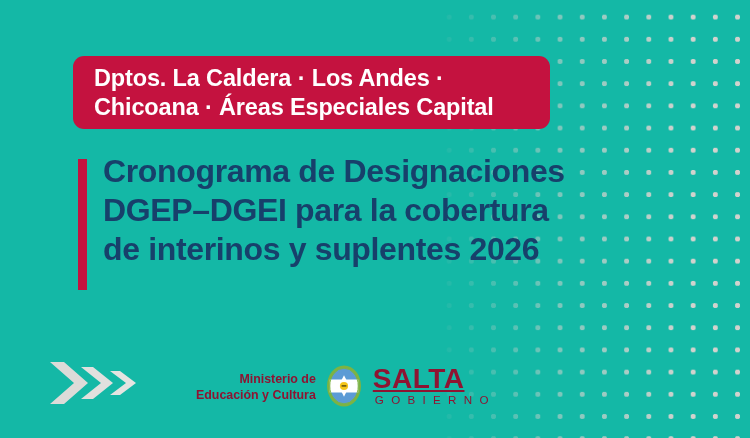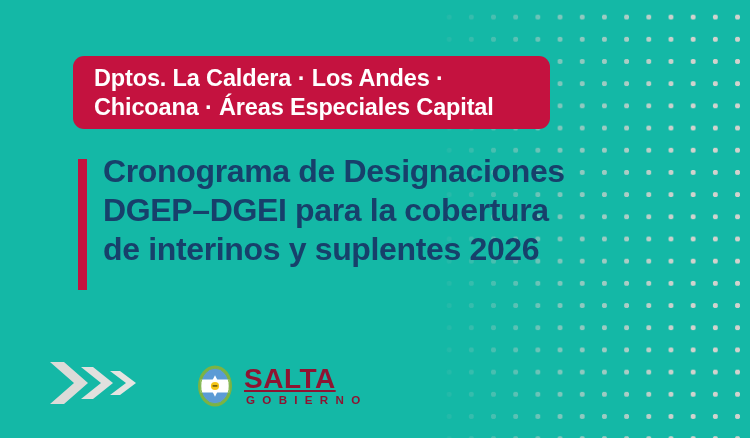--- a/index.html
+++ b/index.html
@@ -132,21 +132,21 @@
     font-size: 28px;
     font-weight: bold;
     letter-spacing: 0.5px;
     line-height: 0.95;
     text-decoration: underline;
   }
   #wordmark-secondary {
     display: block;
     color: #8e1432;
     font-size: 11.6px;
-    font-weight: bold;
+    font-weight: normal;
     letter-spacing: 7.3px;
     line-height: 1.25;
     padding-left: 2px;
   }
 </style>
 </head>
 <body>
 
 <div id="banner">
 
@@ -166,20 +166,22 @@
   </div>
 
   <div id="accent-bar"></div>
 
   <h1 id="headline">Cronograma de Designaciones
 DGEP–DGEI para la cobertura
 de interinos y suplentes 2026</h1>
 
   <div id="logo-lockup">
 
+    <div id="ministry-block">Ministerio de
+Educación y Cultura</div>
 
     <div id="crest">
       <svg width="38" height="44" viewBox="0 0 38 44" xmlns="http://www.w3.org/2000/svg">
         <ellipse cx="19" cy="22" rx="17" ry="20.5" fill="#7cb342"></ellipse>
         <ellipse cx="19" cy="22" rx="14.2" ry="17.8" fill="#5b9bd5"></ellipse>
         <path d="M4.8,15.5 L33.2,15.5 L33.2,28.5 L4.8,28.5 Z" fill="#ffffff"></path>
         <ellipse cx="19" cy="22" rx="14.2" ry="17.8" fill="none" stroke="#7cb342" stroke-width="0.9"></ellipse>
         <g>
           <polygon points="19,11.2 21.6,16.3 27.3,16.3 24.4,21.9 27.3,27.6 21.6,27.6 19,32.7 16.4,27.6 10.7,27.6 13.6,21.9 10.7,16.3 16.4,16.3" fill="#ffffff"></polygon>
           <circle cx="19" cy="22" r="4.1" fill="#f5c518"></circle>

